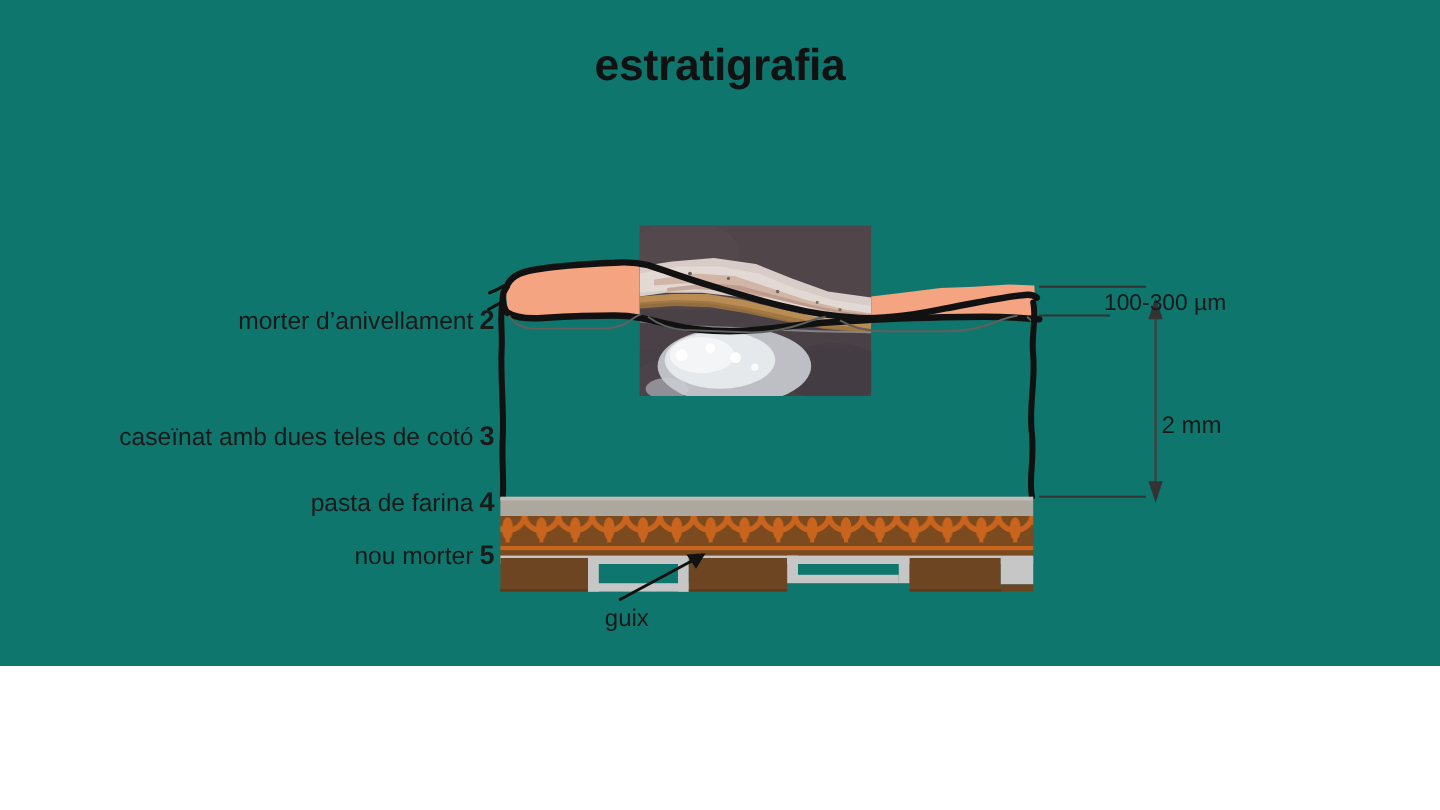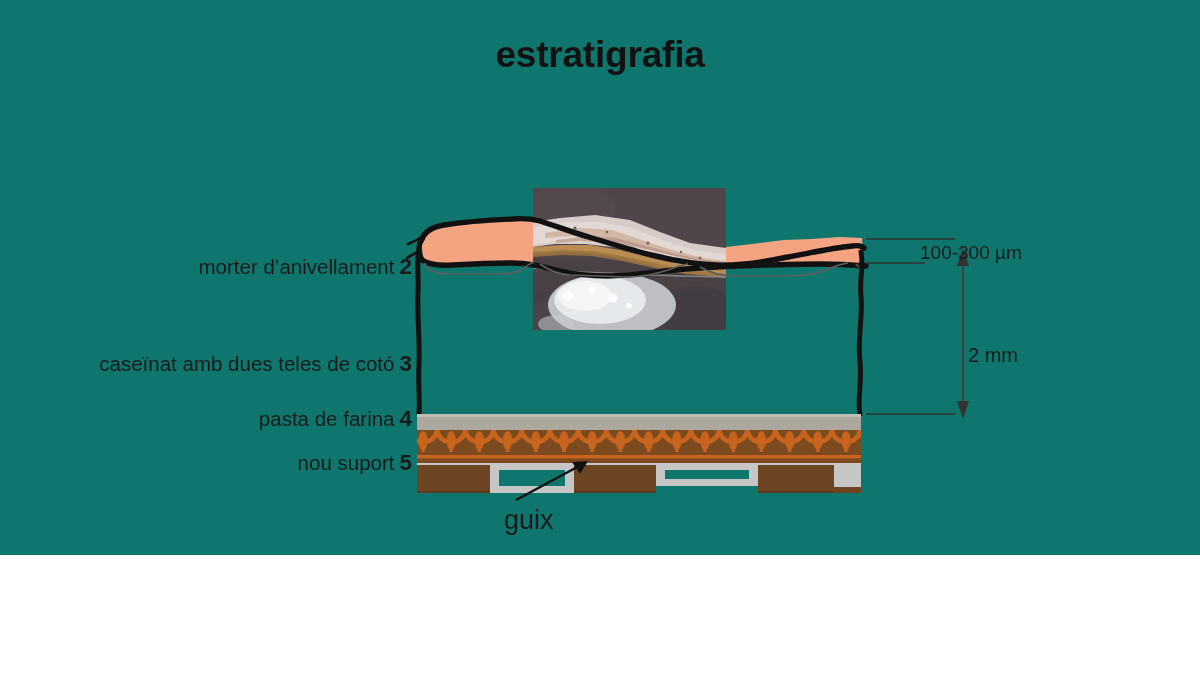--- a/index.html
+++ b/index.html
@@ -61,21 +61,21 @@
     top: 344px;
     font-size: 20px;
     color: #1a1a1a;
     white-space: nowrap;
     text-align: right;
   }
   #guix-text {
     position: absolute;
     left: 504px;
     top: 505px;
-    font-size: 27px;
+    font-size: 20px;
     color: #1a1a1a;
     white-space: nowrap;
   }
   svg { display: block; position: absolute; left: 0; top: 0; }
 </style>
 </head>
 <body>
 
 <div id="stage">
 
@@ -254,21 +254,21 @@
 
   <div class="lbl lbl-r" style="left:412px; top:331px;margin-top:20px;">
     <span>caseïnat amb dues teles de cotó</span><span class="num">3</span>
   </div>
 
   <div class="lbl lbl-r" style="left:412px; top:406px;">
     <span>pasta de farina</span><span class="num">4</span>
   </div>
 
   <div class="lbl lbl-r" style="left:412px; top:450px;">
-    <span>nou suport</span><span class="num">5</span>
+    <span>nou morter</span><span class="num">5</span>
   </div>
 
   <div id="dim-top-text">100-300 µm</div>
 
   <div id="dim-side-text">2 mm</div>
 
   <div id="guix-text">guix</div>
 
 </div>
 

